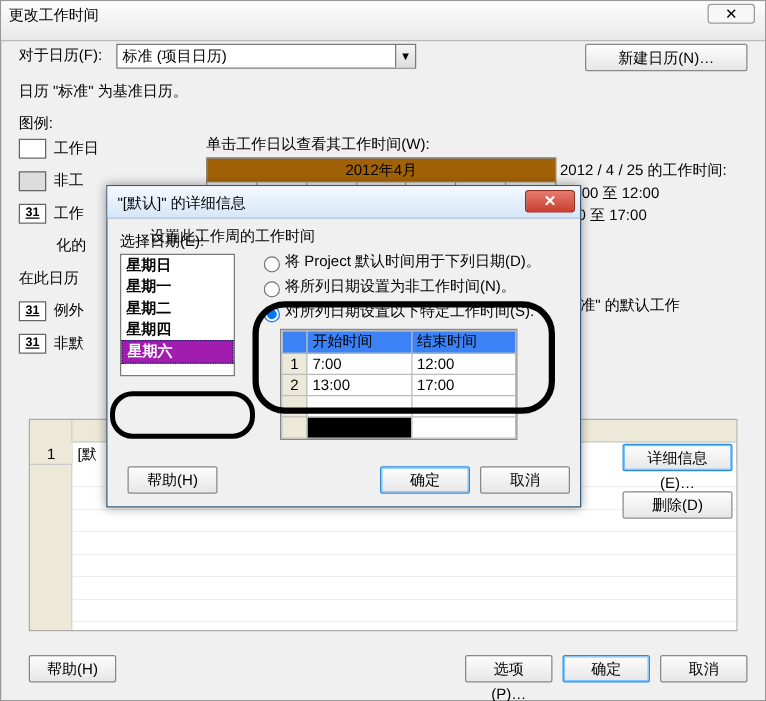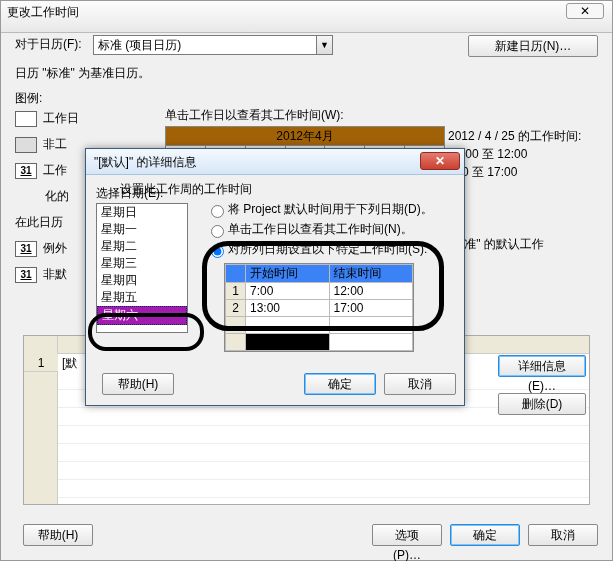--- a/index.html
+++ b/index.html
@@ -51,21 +51,21 @@
   .bottom-bar .btn.help { float:left; }
   .bottom-bar .btn.options { float:right; }
 
   
   .modal { position:absolute; left:85px; top:148px; width:380px; height:258px; border:1px solid #3b5c7a; background:#f0f0f0; box-shadow:0 0 8px rgba(0,0,0,0.4); }
   .modal-titlebar { height:26px; background:linear-gradient(#f4f9ff,#d6e6f7); border-bottom:1px solid #a9c4dc; position:relative; line-height:26px; padding-left:8px; color:#000; }
   .modal-close { position:absolute; right:4px; top:3px; width:40px; height:18px; background:linear-gradient(#e67a70,#c9402f); border:1px solid #8e2c22; border-radius:3px; color:#fff; text-align:center; line-height:16px; font-family:Arial; font-weight:bold; }
 
   .modal-body { position:absolute; left:10px; right:10px; top:32px; bottom:38px;padding-left:24px; }
   .modal-body .hint { margin-bottom:6px; }
-  .day-select { position:absolute; left:0; top:22px; width:92px; height:130px; border:1px solid #7a7a7a; background:#fff; overflow:hidden; }
+  .day-select { position:absolute; left:0; top:22px; width:92px; height:98px; border:1px solid #7a7a7a; background:#fff; overflow:hidden;font-weight:bold; }
   .day-select div { padding:1px 4px; line-height:15px; }
   .day-select div.sel { background:#a21caf; color:#fff; border:1px dotted #002a5c; }
 
   .hand-circle-left { position:absolute; left:-8px; top:132px; width:116px; height:38px; border:4px solid #000; border-radius:18px; pointer-events:none; }
 
   .radios { position:absolute; left:110px; top:18px; right:0; }
   .radios label { display:block; line-height:20px; }
   .radios input { vertical-align:middle; margin-right:4px; }
 
   .time-table { position:absolute; left:128px; top:82px; width:190px; border:1px solid #888; background:#fff; }
@@ -169,30 +169,28 @@
     <div class="modal-close">✕</div>
   </div>
   <div class="modal-body">
     <div class="hint">设置此工作周的工作时间</div>
     <div class="label-sel">选择日期(E):</div>
 
     <div class="day-select">
       <div>星期日</div>
       <div>星期一</div>
       <div>星期二</div>
-      <div>星期三</div>
       <div>星期四</div>
-      <div>星期五</div>
       <div class="sel">星期六</div>
     </div>
     <div class="hand-circle-left"></div>
 
     <div class="radios">
       <label><input type="radio" name="r" style=""><span>将 Project 默认时间用于下列日期(D)。</span></label>
-      <label><input type="radio" name="r" style=""><span>单击工作日以查看其工作时间(N)。</span></label>
+      <label><input type="radio" name="r" style=""><span>将所列日期设置为非工作时间(N)。</span></label>
       <label><input type="radio" name="r" checked="" style=""><span>对所列日期设置以下特定工作时间(S):</span></label>
     </div>
 
     <div class="time-table">
       <table>
         <tbody>
             <tr>
           <th style="width:20px;"></th>
           <th>开始时间</th>
           <th>结束时间</th>

